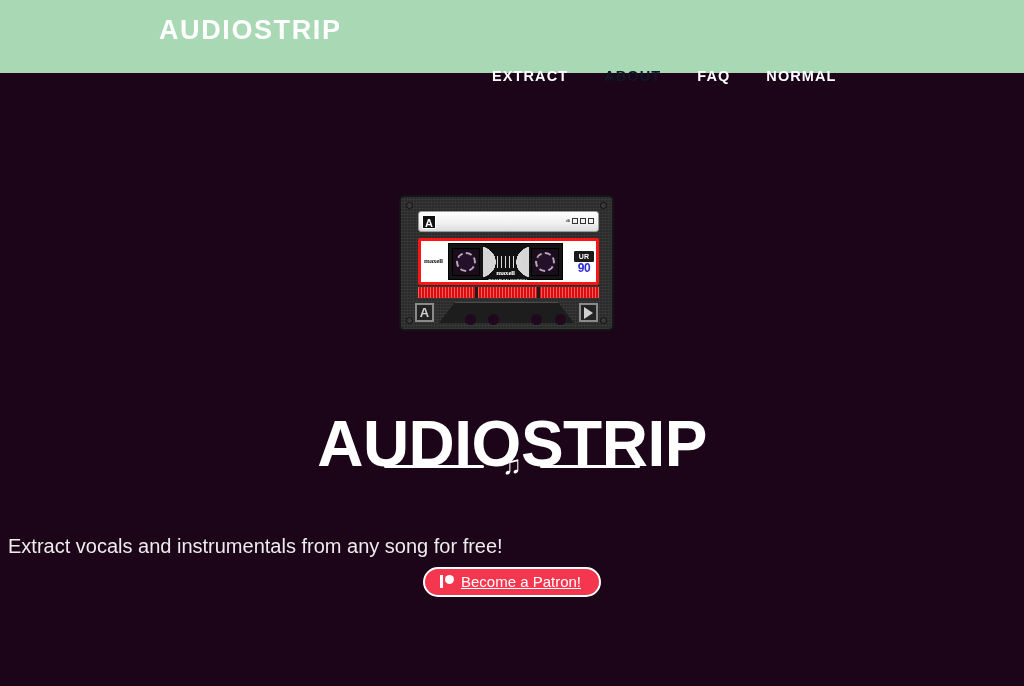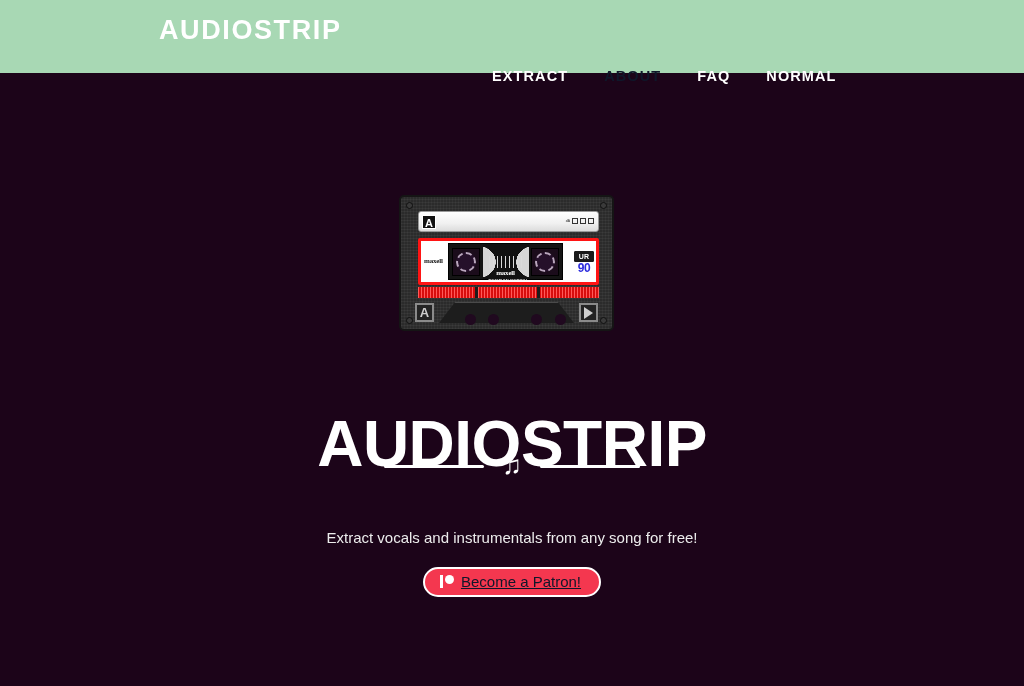--- a/index.html
+++ b/index.html
@@ -369,46 +369,46 @@
   }
   .divider-note {
     color: #ffffff;
     font-size: 26px;
     line-height: 1;
     position: relative;
     top: -1px;
   }
   .tagline {
     position: absolute;
-    left: 0; right: 0;
+    left: 8px; right: 0;
     top: 440px;  
-    text-align: center;
+    text-align: left;
     color: #ececec;
-    font-size: 15px;
+    font-size: 20px;
     font-weight: normal;
     line-height: 1.3;
   }
 
   
   .patron-wrap {
     position: absolute;
     left: 0; right: 0;
     top: 494px;  
     display: flex;
     justify-content: center;
   }
   .patron-btn {
     display: inline-flex;
     align-items: center;
     gap: 7px;
     background: #f4374f;
     border: 2px solid #ffffff;
     border-radius: 20px;
     padding: 5px 18px 6px 15px;
-    color: #0f172a;
+    color: #ffffff;
     font-size: 15px;
     line-height: 1;
     cursor: pointer;
     box-sizing: border-box;
   }
   .patreon-mark {
     display: inline-flex;
     align-items: center;
     gap: 2px;
   }

